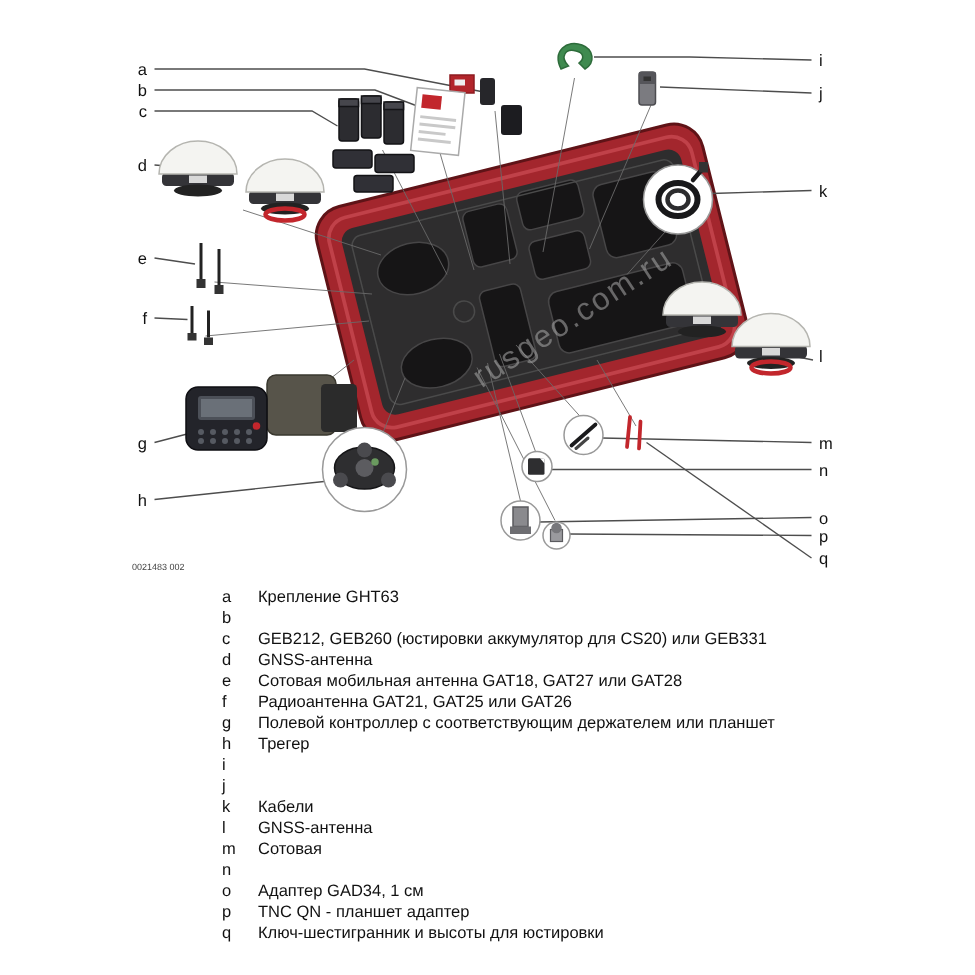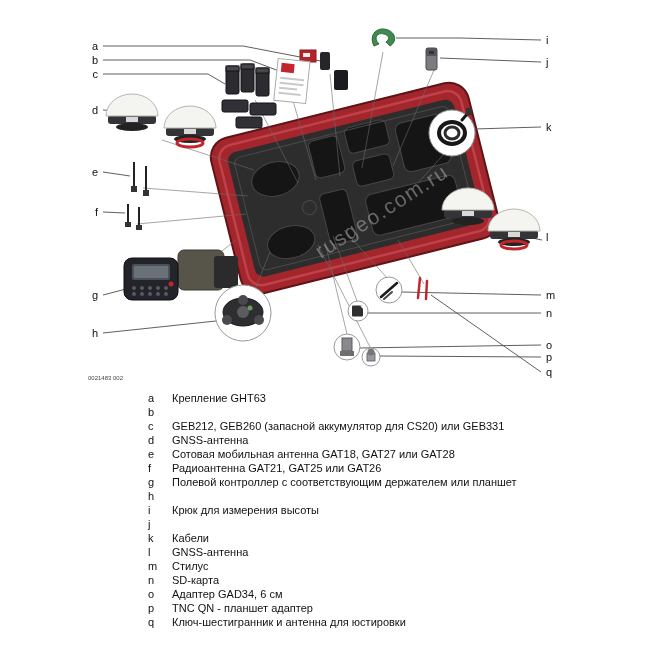--- a/index.html
+++ b/index.html
@@ -259,69 +259,68 @@
 <div class="legend">
   <div class="lrow">
       <span class="lkey">a</span>
       <span class="ltext">Крепление GHT63</span>
     </div>
   <div class="lrow">
       <span class="lkey">b</span>
     </div>
   <div class="lrow">
       <span class="lkey">c</span>
-      <span class="ltext">GEB212, GEB260 (запасной аккумулятор для CS20) или GEB331</span>
+      <span class="ltext">GEB212, GEB260 (юстировки аккумулятор для CS20) или GEB331</span>
     </div>
   <div class="lrow">
       <span class="lkey">d</span>
       <span class="ltext">GNSS-антенна</span>
     </div>
   <div class="lrow">
       <span class="lkey">e</span>
       <span class="ltext">Сотовая мобильная антенна GAT18, GAT27 или GAT28</span>
     </div>
   <div class="lrow">
       <span class="lkey">f</span>
       <span class="ltext">Радиоантенна GAT21, GAT25 или GAT26</span>
     </div>
   <div class="lrow">
       <span class="lkey">g</span>
       <span class="ltext">Полевой контроллер с соответствующим держателем или планшет</span>
     </div>
   <div class="lrow">
       <span class="lkey">h</span>
+      <span class="ltext">Трегер</span>
     </div>
   <div class="lrow">
       <span class="lkey">i</span>
-      <span class="ltext">Крюк для измерения высоты</span>
     </div>
   <div class="lrow">
       <span class="lkey">j</span>
     </div>
   <div class="lrow">
       <span class="lkey">k</span>
       <span class="ltext">Кабели</span>
     </div>
   <div class="lrow">
       <span class="lkey">l</span>
       <span class="ltext">GNSS-антенна</span>
     </div>
   <div class="lrow">
       <span class="lkey">m</span>
-      <span class="ltext">Стилус</span>
+      <span class="ltext">Сотовая</span>
     </div>
   <div class="lrow">
       <span class="lkey">n</span>
-      <span class="ltext">SD-карта</span>
     </div>
   <div class="lrow">
       <span class="lkey">o</span>
-      <span class="ltext">Адаптер GAD34, 6 см</span>
+      <span class="ltext">Адаптер GAD34, 1 см</span>
     </div>
   <div class="lrow">
       <span class="lkey">p</span>
       <span class="ltext">TNC QN - планшет адаптер</span>
     </div>
   <div class="lrow">
       <span class="lkey">q</span>
-      <span class="ltext">Ключ-шестигранник и антенна для юстировки</span>
+      <span class="ltext">Ключ-шестигранник и высоты для юстировки</span>
     </div>
 </div>
 
 </body></html>

